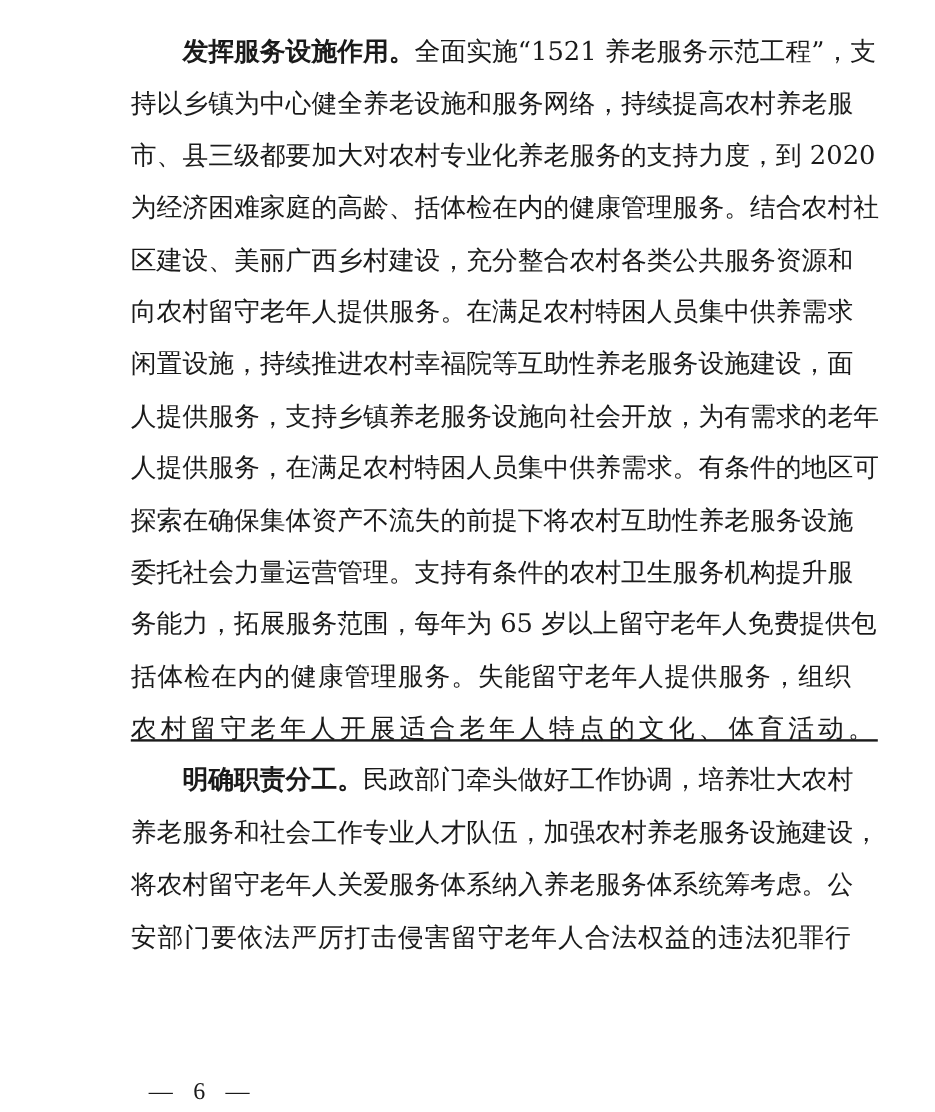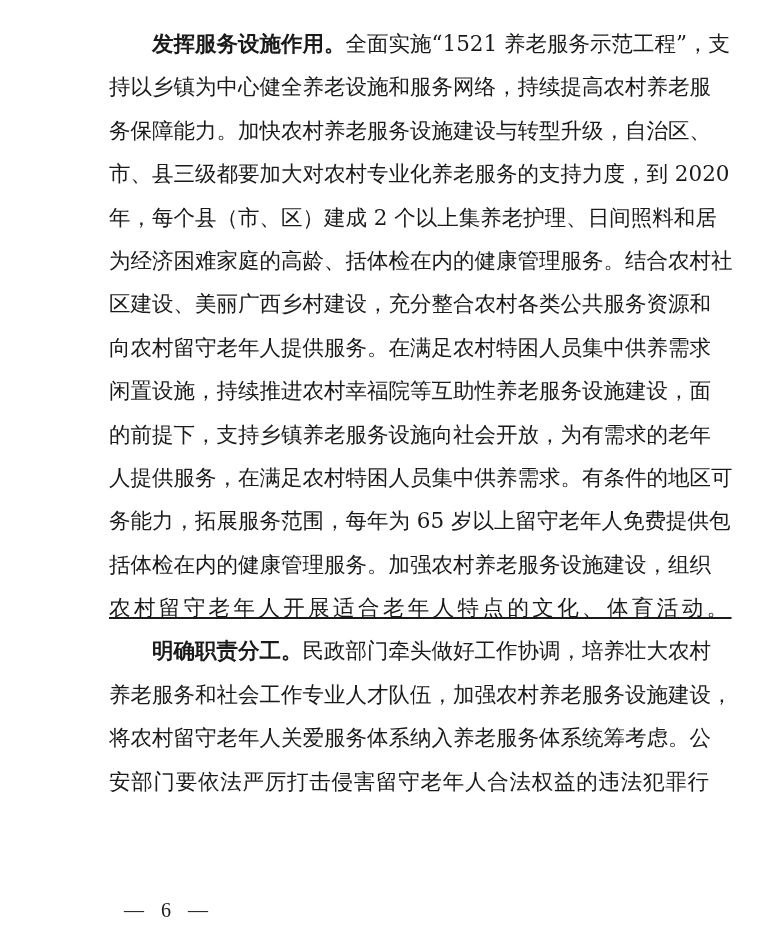--- a/index.html
+++ b/index.html
@@ -62,31 +62,31 @@
   </style>
 </head>
 <body>
 
 <div class="page">
   <div class="content">
 
     <div class="paragraph">
       <span class="line indent"><span class="heading">发挥服务设施作用。</span><span>全面实施“1521 养老服务示范工程”，支</span></span>
       <span class="line">持以乡镇为中心健全养老设施和服务网络，持续提高农村养老服</span>
-      <span class="line">务保障能力。加快农村养老服务设施建设与转型升级，自治区、</span>
       <span class="line">市、县三级都要加大对农村专业化养老服务的支持力度，到 2020</span>
-      <span class="line">年，每个县（市、区）建成 2 个以上集养老护理、日间照料和居</span>
       <span class="line">为经济困难家庭的高龄、括体检在内的健康管理服务。结合农村社</span>
       <span class="line">区建设、美丽广西乡村建设，充分整合农村各类公共服务资源和</span>
       <span class="line">向农村留守老年人提供服务。在满足农村特困人员集中供养需求</span>
       <span class="line">闲置设施，持续推进农村幸福院等互助性养老服务设施建设，面</span>
-      <span class="line">的前提下，支持乡镇养老服务设施向社会开放，为有需求的老年</span>
+      <span class="line">人提供服务，支持乡镇养老服务设施向社会开放，为有需求的老年</span>
       <span class="line">人提供服务，在满足农村特困人员集中供养需求。有条件的地区可</span>
+      <span class="line">探索在确保集体资产不流失的前提下将农村互助性养老服务设施</span>
+      <span class="line">委托社会力量运营管理。支持有条件的农村卫生服务机构提升服</span>
       <span class="line">务能力，拓展服务范围，每年为 65 岁以上留守老年人免费提供包</span>
-      <span class="line">括体检在内的健康管理服务。加强农村养老服务设施建设，组织</span>
+      <span class="line">括体检在内的健康管理服务。失能留守老年人提供服务，组织</span>
       <span class="line last">农村留守老年人开展适合老年人特点的文化、体育活动。</span>
     </div>
 
     <div class="paragraph">
       <span class="line indent"><span class="heading">明确职责分工。</span><span>民政部门牵头做好工作协调，培养壮大农村</span></span>
       <span class="line">养老服务和社会工作专业人才队伍，加强农村养老服务设施建设，</span>
       <span class="line">将农村留守老年人关爱服务体系纳入养老服务体系统筹考虑。公</span>
       <span class="line">安部门要依法严厉打击侵害留守老年人合法权益的违法犯罪行</span>
     </div>
 

